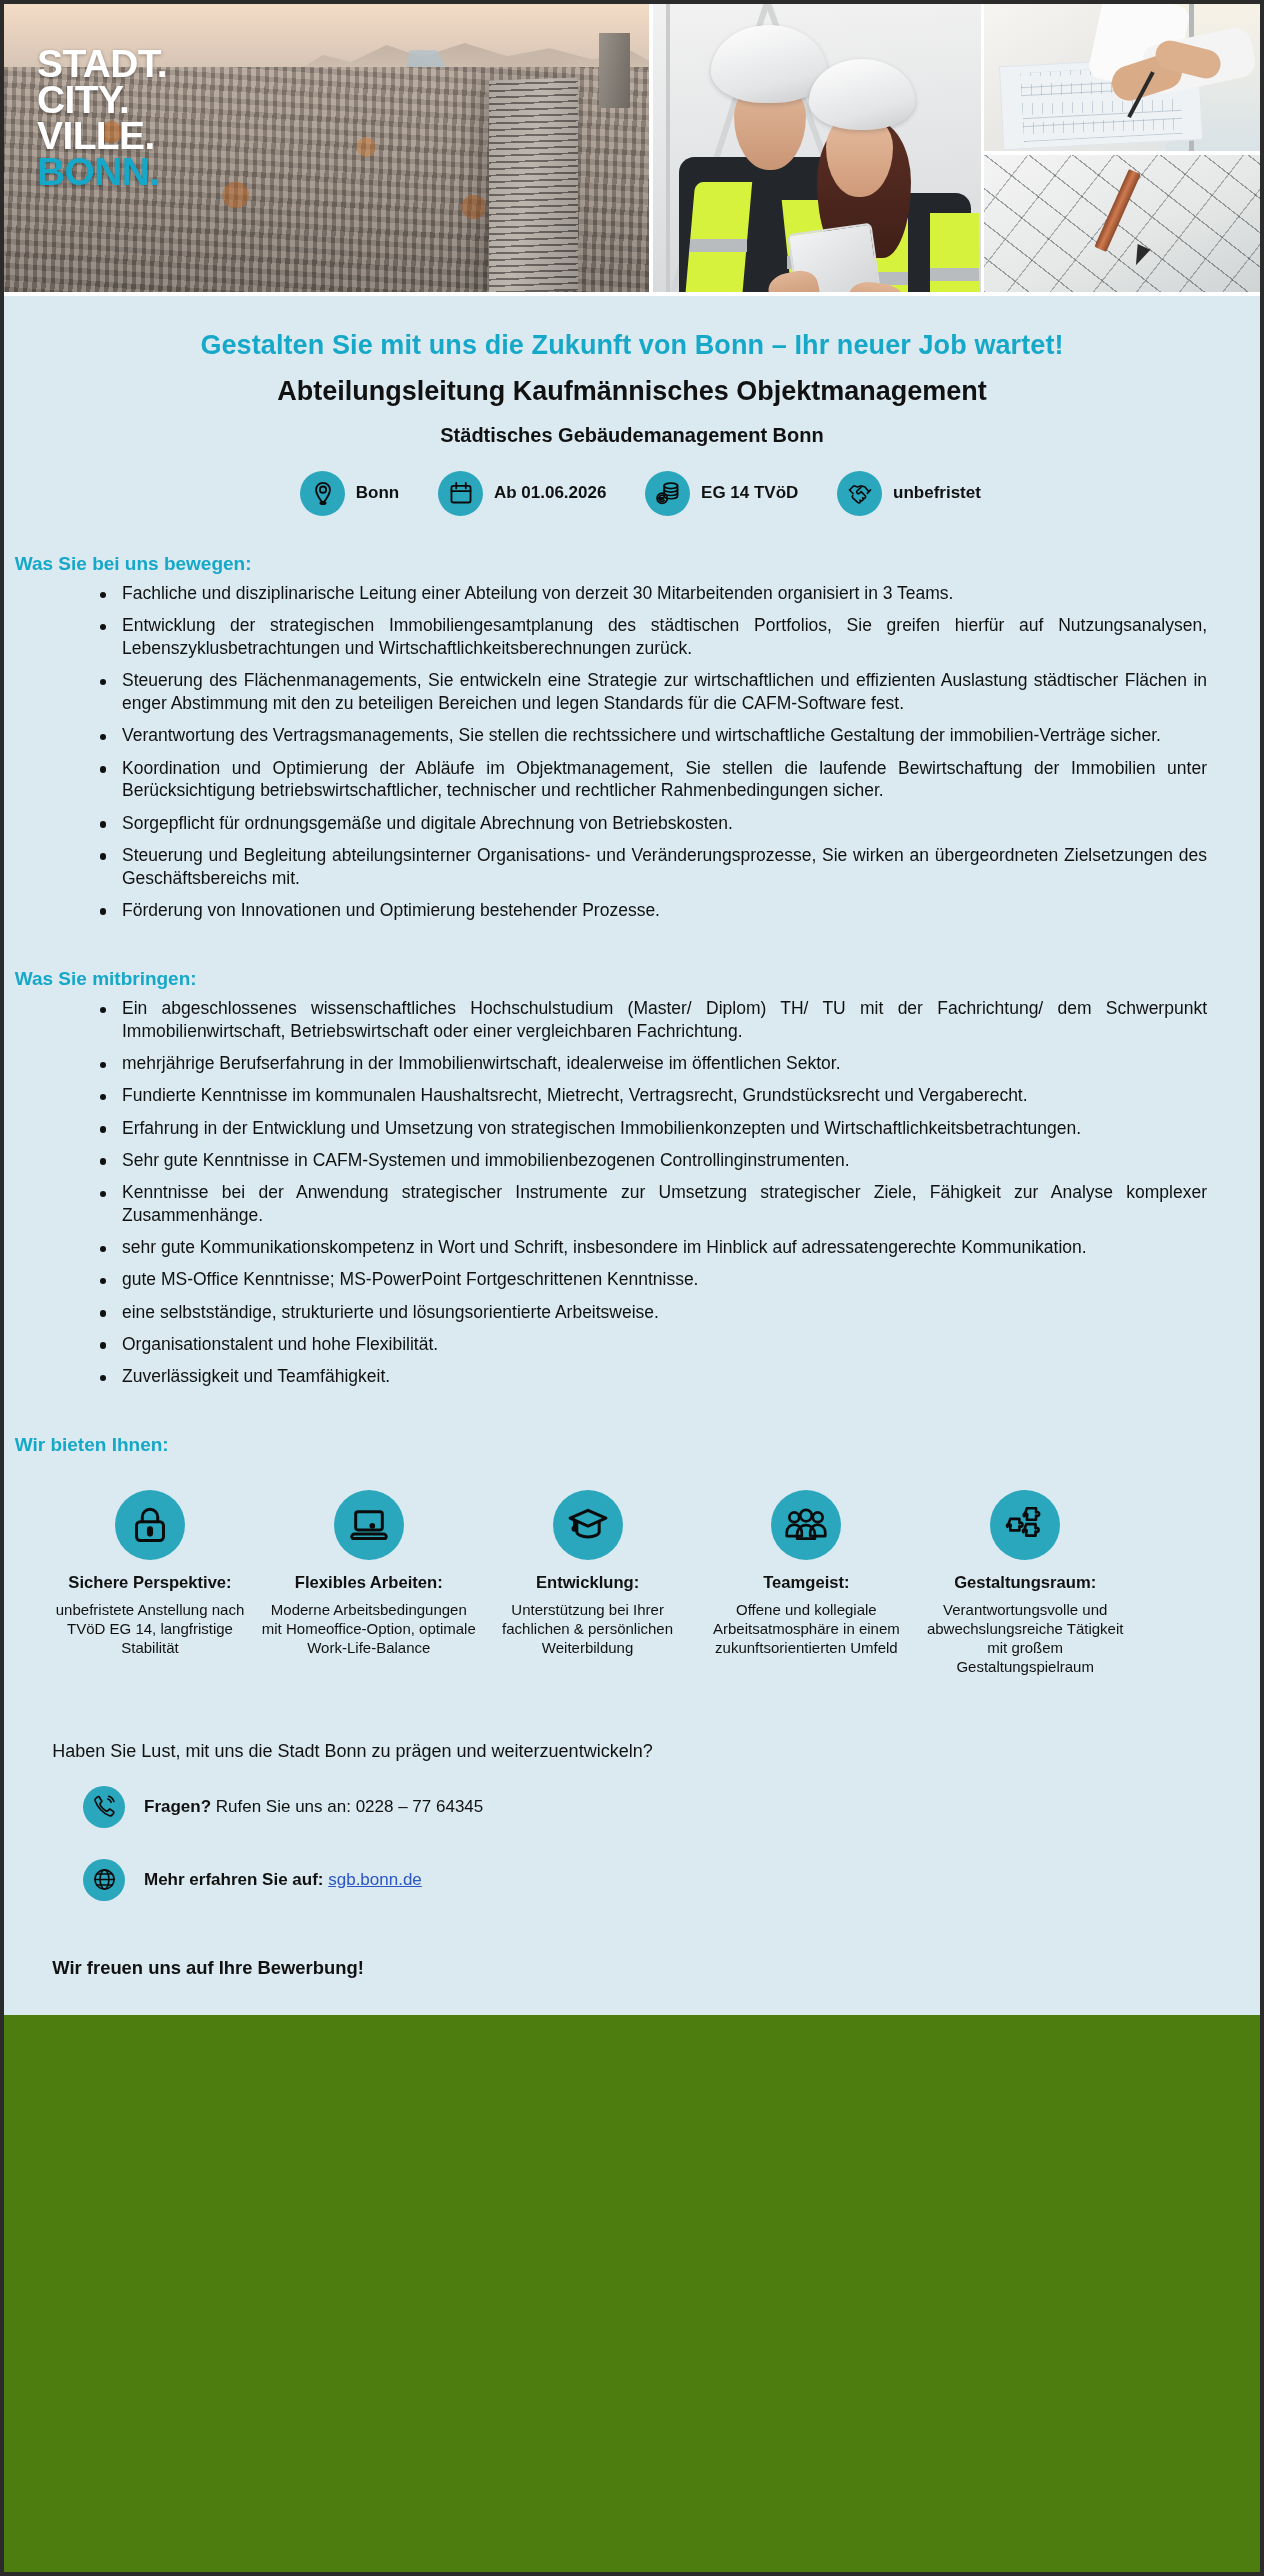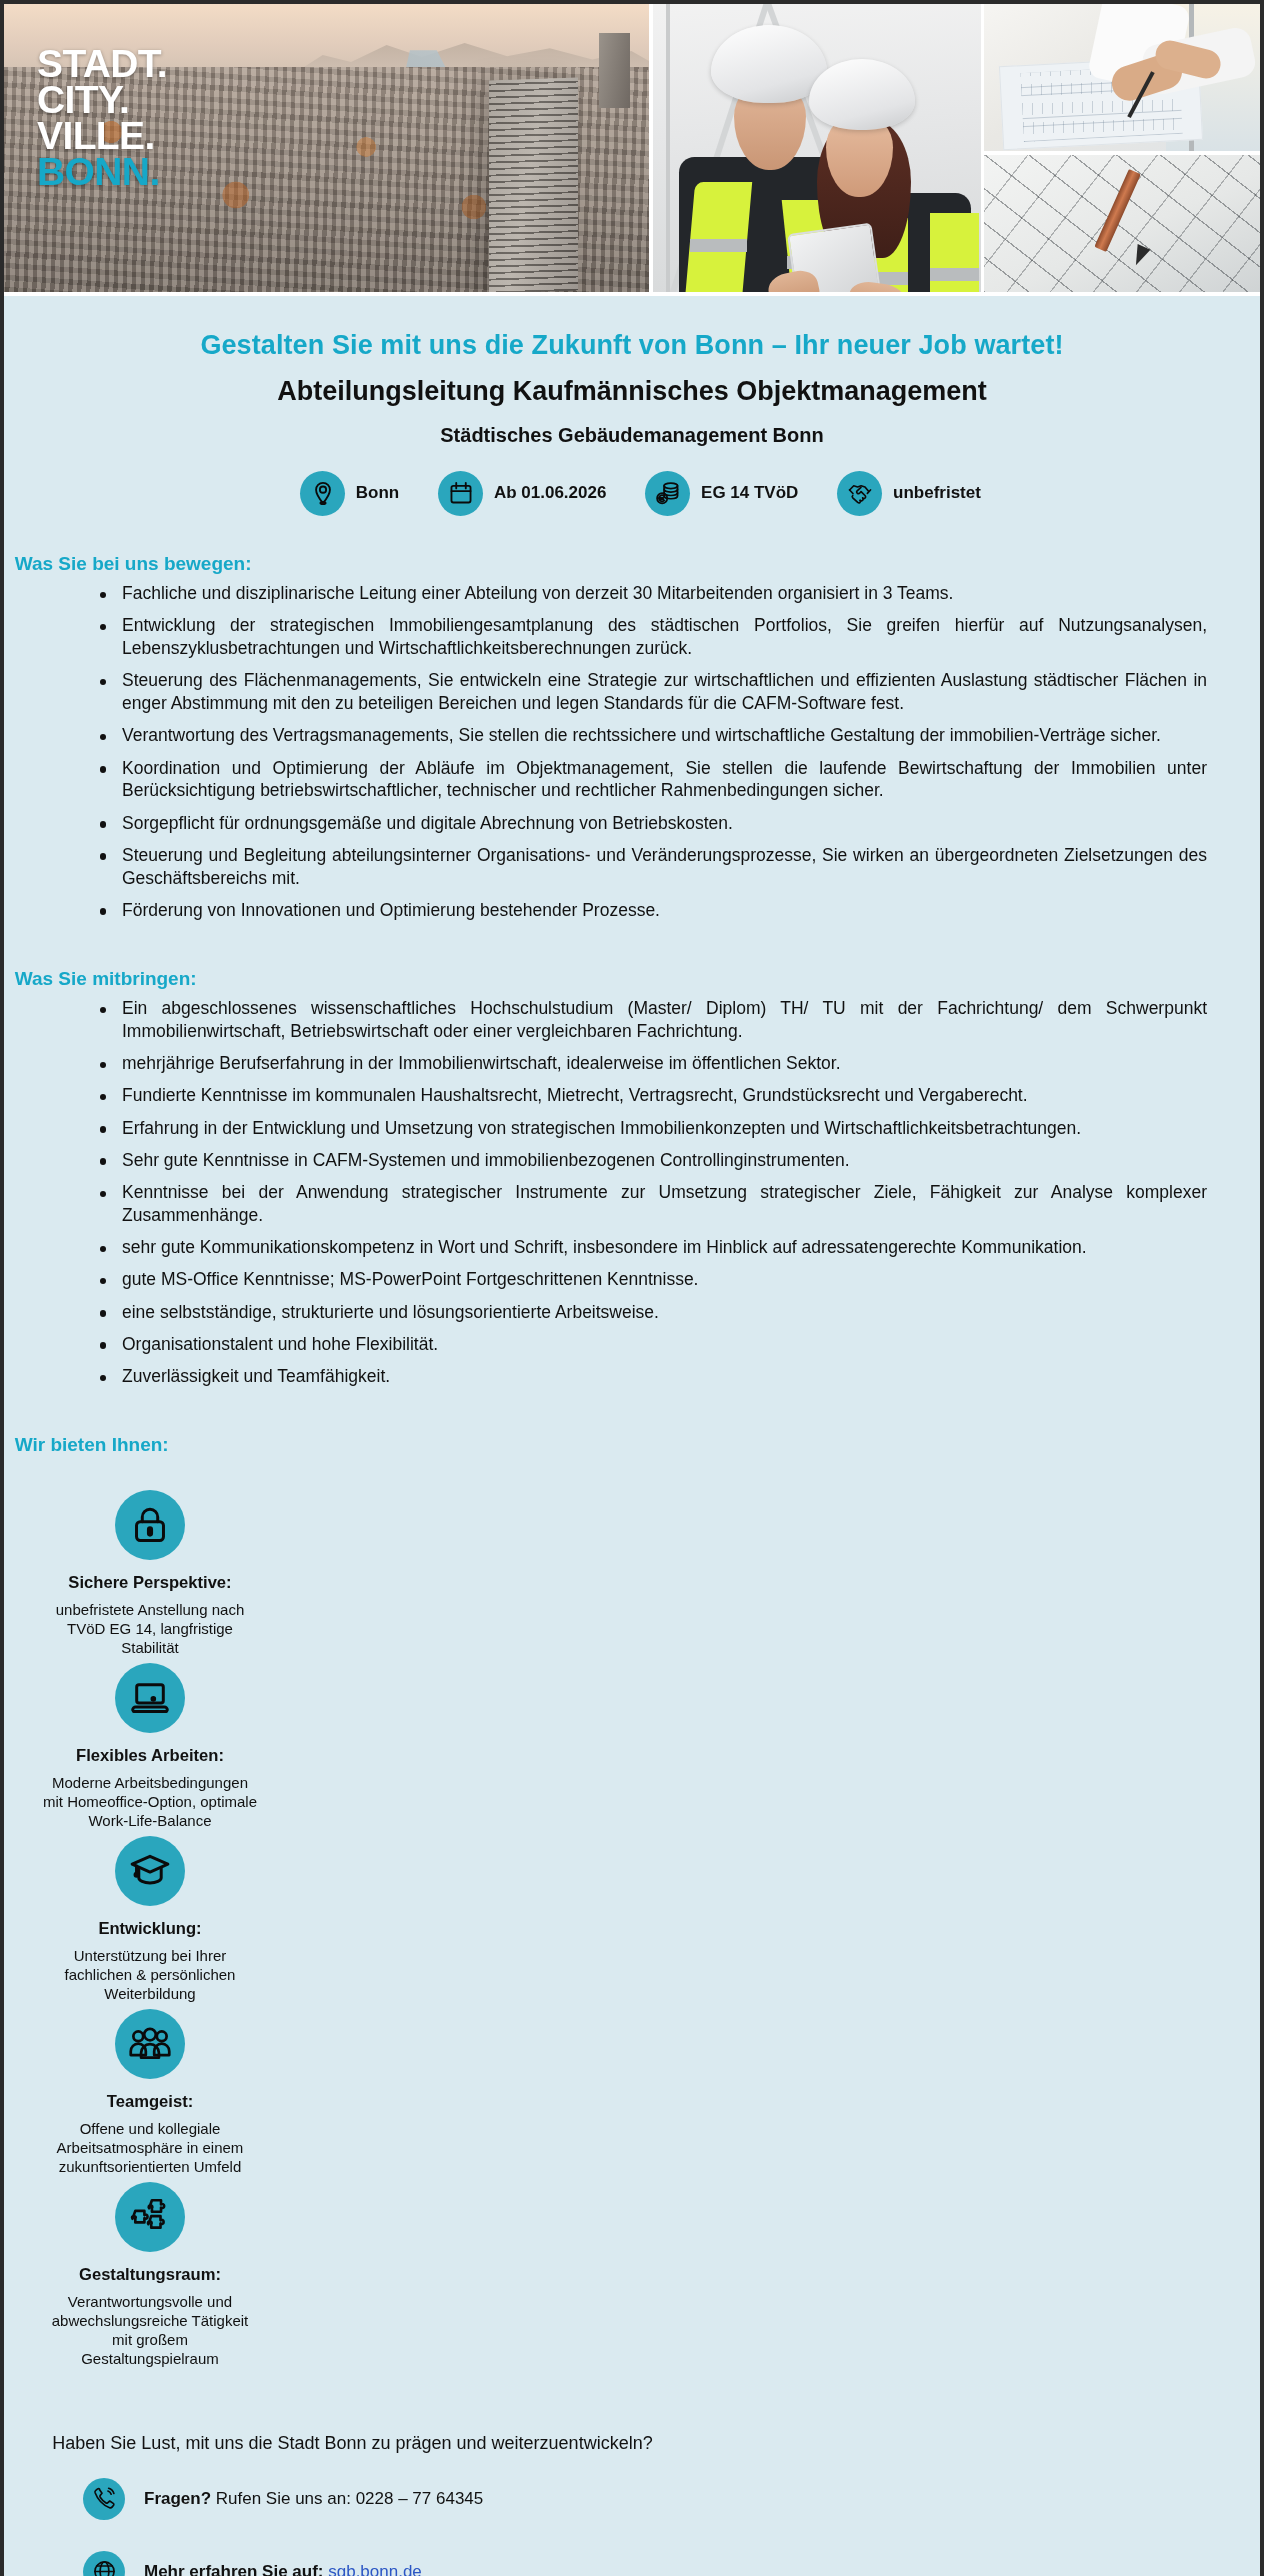--- a/index.html
+++ b/index.html
@@ -240,25 +240,24 @@
     content:"";
     position:absolute;
     left:3.6px;top:9.5px;
     width:6.5px;height:6.5px;border-radius:50%;
     background:#111;
   }
 
   
   .benefits{
     display:flex;
-    justify-content:flex-end;
+    justify-content:flex-start;
     align-items:flex-start;
     padding:26px 39px 0 39px;
     gap:4.8px;
-    flex-direction:column;
   }
   .benefit{
     flex:1 1 0;
     max-width:214px;
     text-align:center;
   }
   .benefit .bcircle{
     width:70px;height:70px;border-radius:50%;
     background:#2aa6bd;
     margin:0 auto 13px auto;

